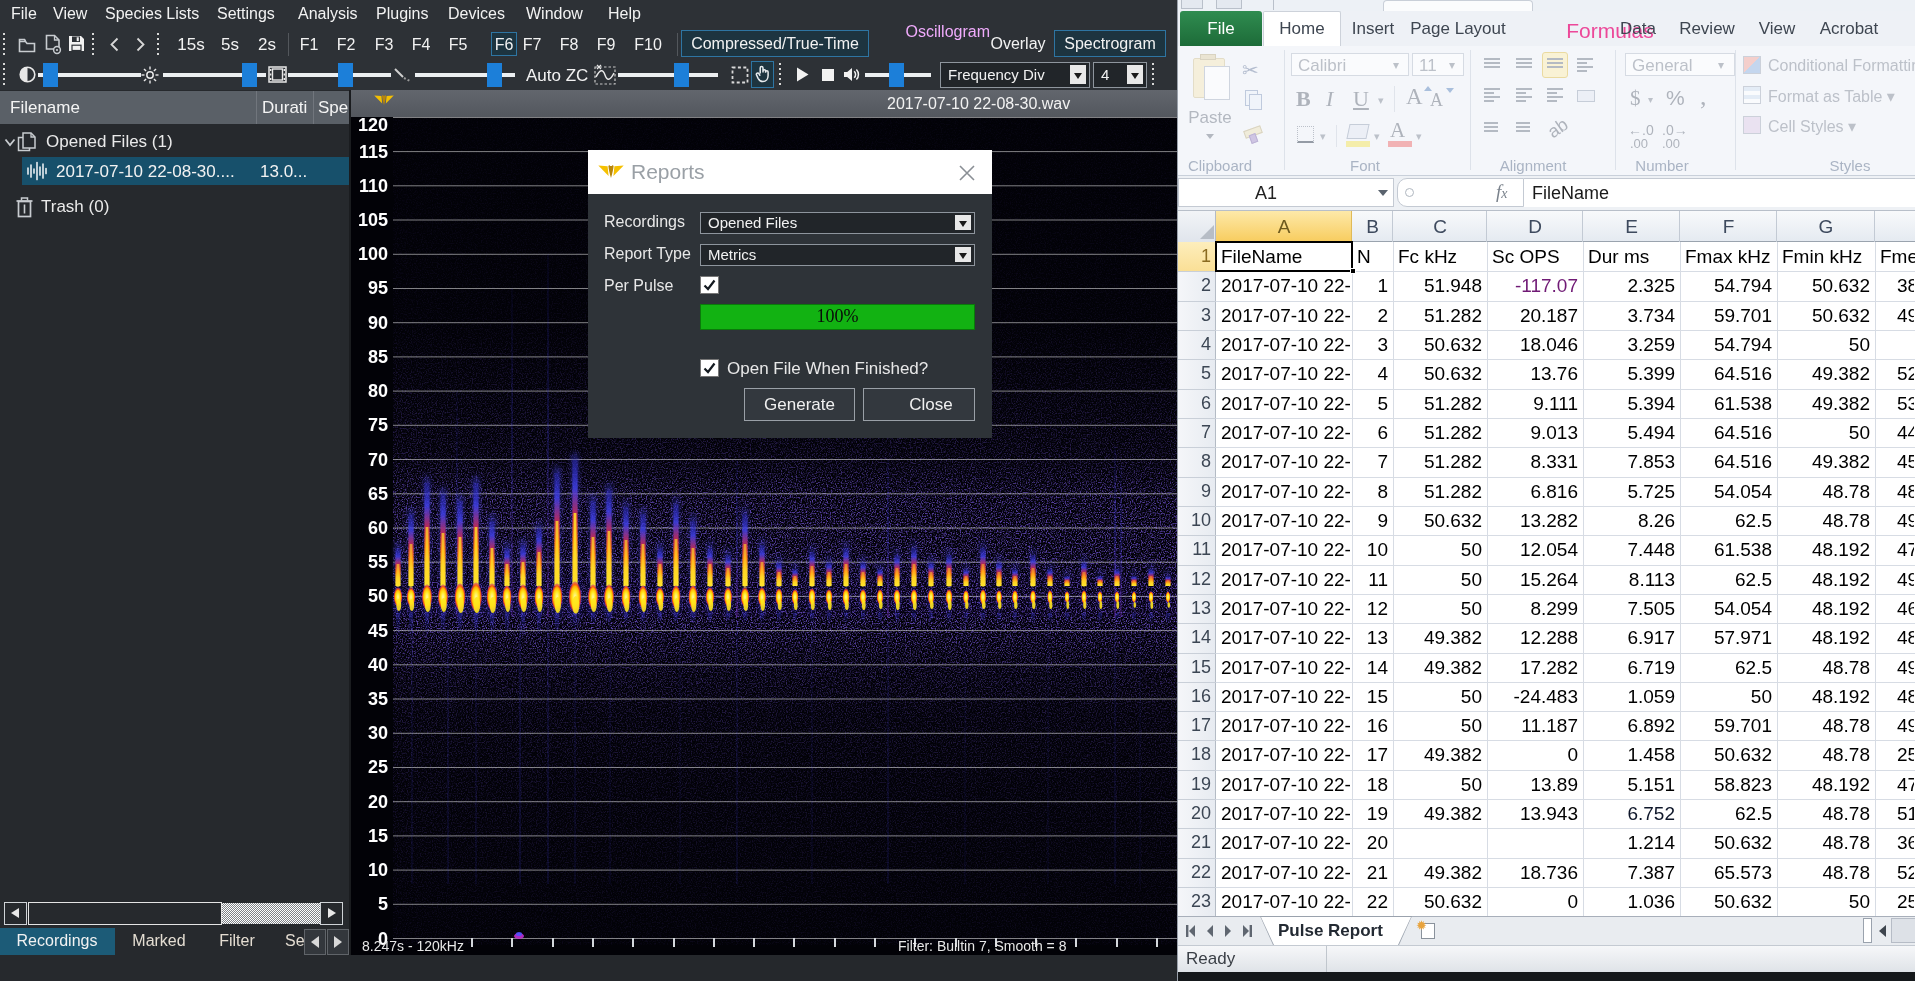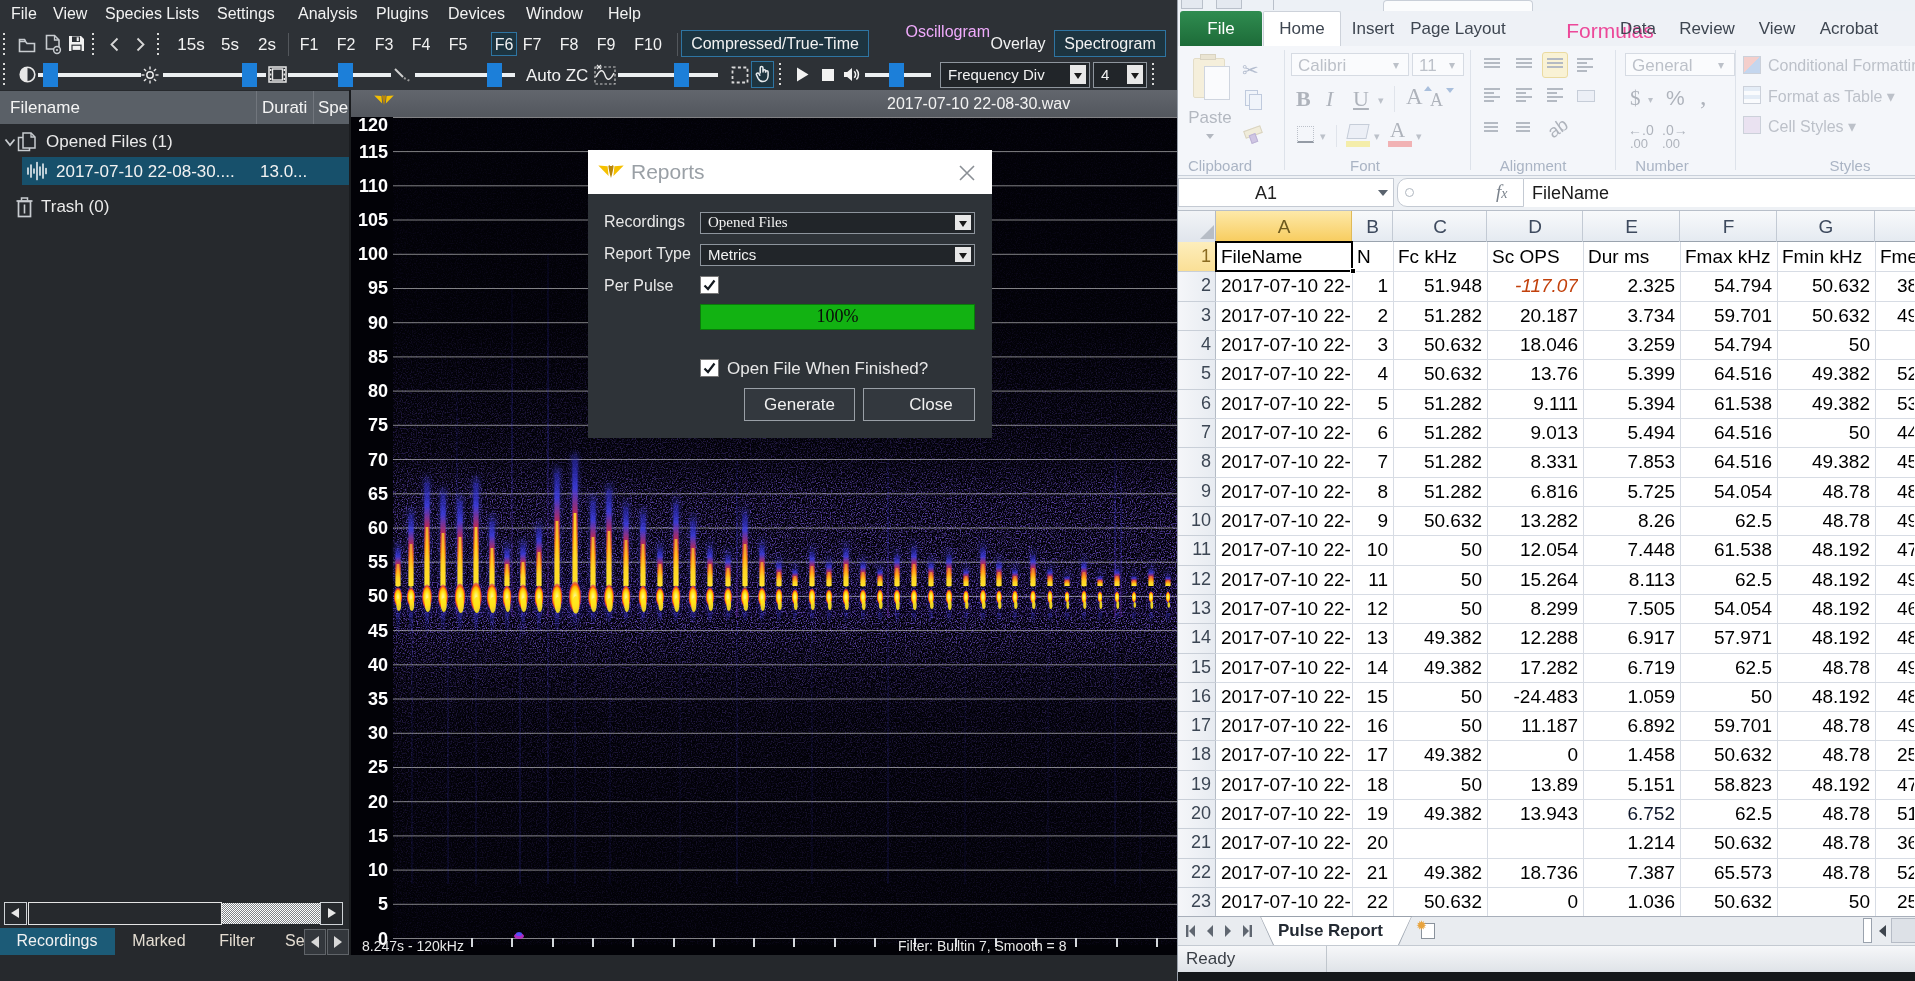--- a/index.html
+++ b/index.html
@@ -693,21 +693,21 @@
 <path d="M0.3 0.5 L9.6 1.2 L10.6 11 Z" fill="#f5c000"></path>
 <path d="M25.7 0.5 L16.4 1.2 L15.4 11 Z" fill="#f5c000"></path>
 <path d="M10.4 1.0 L11.3 0.1 L12.1 0.9 L13.9 0.9 L14.7 0.1 L15.6 1.0 C15.3 4.5 14.4 8.5 13 12.9 C11.6 8.5 10.7 4.5 10.4 1.0 Z" fill="#b8860b"></path>
     </svg>
 <div class="tx" style="left:43px;top:10px;font-size:21px;color:#9aa0a6;">Reports</div>
 <svg class="ab" style="left:370px;top:14px;" width="18" height="18" viewBox="0 0 18 18">
 <path d="M2 2 L16 16 M16 2 L2 16" stroke="#8a8f95" stroke-width="1.6"></path>
     </svg>
 <div class="tx" style="left:16px;top:63px;font-size:16px;color:#e8e8e8;">Recordings</div>
 <div class="ab" style="left:112px;top:62px;width:275px;height:22px;background:#212529;border:1px solid #8e959d;"></div>
-    <div class="tx" style="left:120px;top:64.0px;font-size:15px;color:#f2f2f2;font-family:Liberation Serif, serif;">Opened Files</div>
+    <div class="tx" style="left:120px;top:64.0px;font-size:15px;color:#f2f2f2;">Opened Files</div>
     <div class="ab" style="left:367px;top:65px;width:16px;height:15px;background:#e8e8e8;"></div>
     <div class="ab" style="left:371px;top:71.0px;width:0;height:0;border-left:4.5px solid transparent;border-right:4.5px solid transparent;border-top:6px solid #1a1a1a;"></div>
 <div class="tx" style="left:16px;top:95px;font-size:16px;color:#e8e8e8;">Report Type</div>
 <div class="ab" style="left:112px;top:94px;width:275px;height:22px;background:#212529;border:1px solid #8e959d;"></div>
     <div class="tx" style="left:120px;top:96.0px;font-size:15px;color:#f2f2f2;">Metrics</div>
     <div class="ab" style="left:367px;top:97px;width:16px;height:15px;background:#e8e8e8;"></div>
     <div class="ab" style="left:371px;top:103.0px;width:0;height:0;border-left:4.5px solid transparent;border-right:4.5px solid transparent;border-top:6px solid #1a1a1a;"></div>
 <div class="tx" style="left:16px;top:127px;font-size:16px;color:#e8e8e8;">Per Pulse</div>
 <div class="ab" style="left:112px;top:126px;width:19px;height:18px;background:#fff;border:1px solid #777;"></div>
     <svg class="ab" style="left:114px;top:128px;" width="15" height="14" viewBox="0 0 15 14">
@@ -950,21 +950,21 @@
 <div class="tx" style="left:179px;top:242.0px;width:35px;height:29.3px;line-height:29.3px;font-size:19px;color:#000;overflow:hidden;">N</div>
 <div class="tx" style="left:220px;top:242.0px;width:88px;height:29.3px;line-height:29.3px;font-size:19px;color:#000;overflow:hidden;">Fc kHz</div>
 <div class="tx" style="left:314px;top:242.0px;width:90px;height:29.3px;line-height:29.3px;font-size:19px;color:#000;overflow:hidden;">Sc OPS</div>
 <div class="tx" style="left:410px;top:242.0px;width:91px;height:29.3px;line-height:29.3px;font-size:19px;color:#000;overflow:hidden;">Dur ms</div>
 <div class="tx" style="left:507px;top:242.0px;width:91px;height:29.3px;line-height:29.3px;font-size:19px;color:#000;overflow:hidden;">Fmax kHz</div>
 <div class="tx" style="left:604px;top:242.0px;width:92px;height:29.3px;line-height:29.3px;font-size:19px;color:#000;overflow:hidden;">Fmin kHz</div>
 <div class="tx" style="left:702px;top:242.0px;width:35px;height:29.3px;line-height:29.3px;font-size:19px;color:#000;overflow:hidden;">Fmean</div>
 <div class="tx" style="left:43px;top:271.3px;width:130px;height:29.3px;line-height:29.3px;font-size:19px;color:#000;overflow:hidden;">2017-07-10 22-08</div>
 <div class="tx" style="left:175px;top:271.3px;width:35px;height:29.3px;line-height:29.3px;text-align:right;font-size:19px;color:#000;overflow:hidden;">1</div>
 <div class="tx" style="left:216px;top:271.3px;width:88px;height:29.3px;line-height:29.3px;text-align:right;font-size:19px;color:#000;overflow:hidden;">51.948</div>
-<div class="tx" style="left:310px;top:271.3px;width:90px;height:29.3px;line-height:29.3px;text-align:right;font-size:19px;color:#c2410c;overflow:hidden;font-style:italic;">-117.07</div>
+<div class="tx" style="left:310px;top:271.3px;width:90px;height:29.3px;line-height:29.3px;text-align:right;font-size:19px;color:#701a75;overflow:hidden;">-117.07</div>
 <div class="tx" style="left:406px;top:271.3px;width:91px;height:29.3px;line-height:29.3px;text-align:right;font-size:19px;color:#000;overflow:hidden;">2.325</div>
 <div class="tx" style="left:503px;top:271.3px;width:91px;height:29.3px;line-height:29.3px;text-align:right;font-size:19px;color:#000;overflow:hidden;">54.794</div>
 <div class="tx" style="left:600px;top:271.3px;width:92px;height:29.3px;line-height:29.3px;text-align:right;font-size:19px;color:#000;overflow:hidden;">50.632</div>
 <div class="tx" style="left:719px;top:271.3px;width:17px;overflow:hidden;height:29.3px;line-height:29.3px;font-size:19px;color:#000;">38</div>
 <div class="tx" style="left:43px;top:300.6px;width:130px;height:29.3px;line-height:29.3px;font-size:19px;color:#000;overflow:hidden;">2017-07-10 22-08</div>
 <div class="tx" style="left:175px;top:300.6px;width:35px;height:29.3px;line-height:29.3px;text-align:right;font-size:19px;color:#000;overflow:hidden;">2</div>
 <div class="tx" style="left:216px;top:300.6px;width:88px;height:29.3px;line-height:29.3px;text-align:right;font-size:19px;color:#000;overflow:hidden;">51.282</div>
 <div class="tx" style="left:310px;top:300.6px;width:90px;height:29.3px;line-height:29.3px;text-align:right;font-size:19px;color:#000;overflow:hidden;">20.187</div>
 <div class="tx" style="left:406px;top:300.6px;width:91px;height:29.3px;line-height:29.3px;text-align:right;font-size:19px;color:#000;overflow:hidden;">3.734</div>
 <div class="tx" style="left:503px;top:300.6px;width:91px;height:29.3px;line-height:29.3px;text-align:right;font-size:19px;color:#000;overflow:hidden;">59.701</div>

